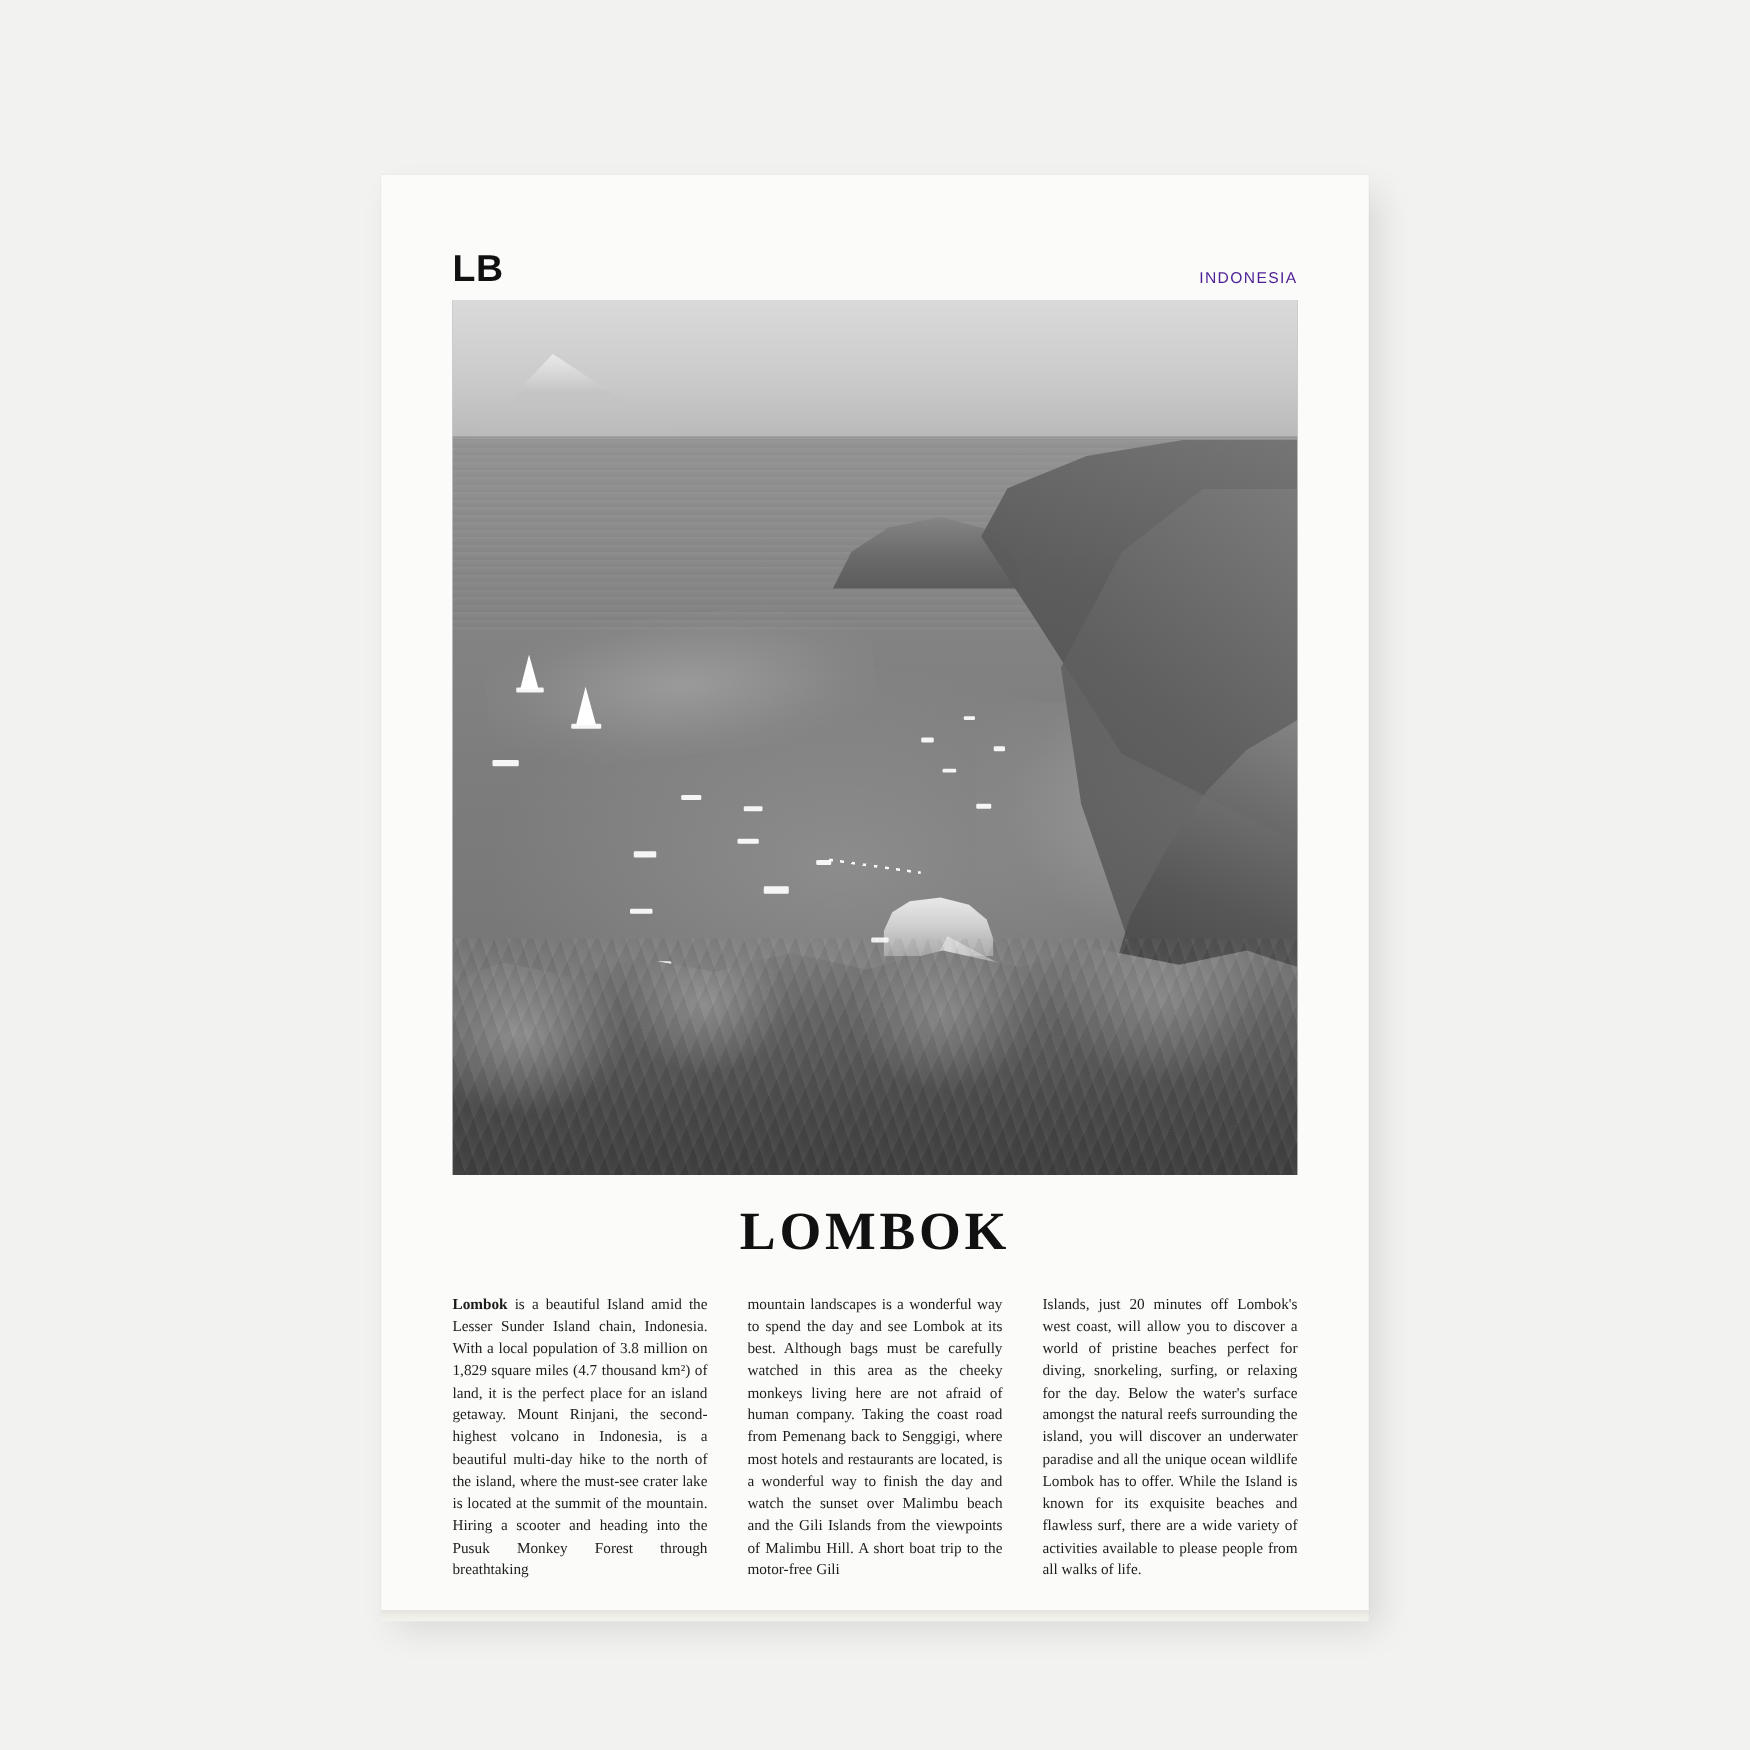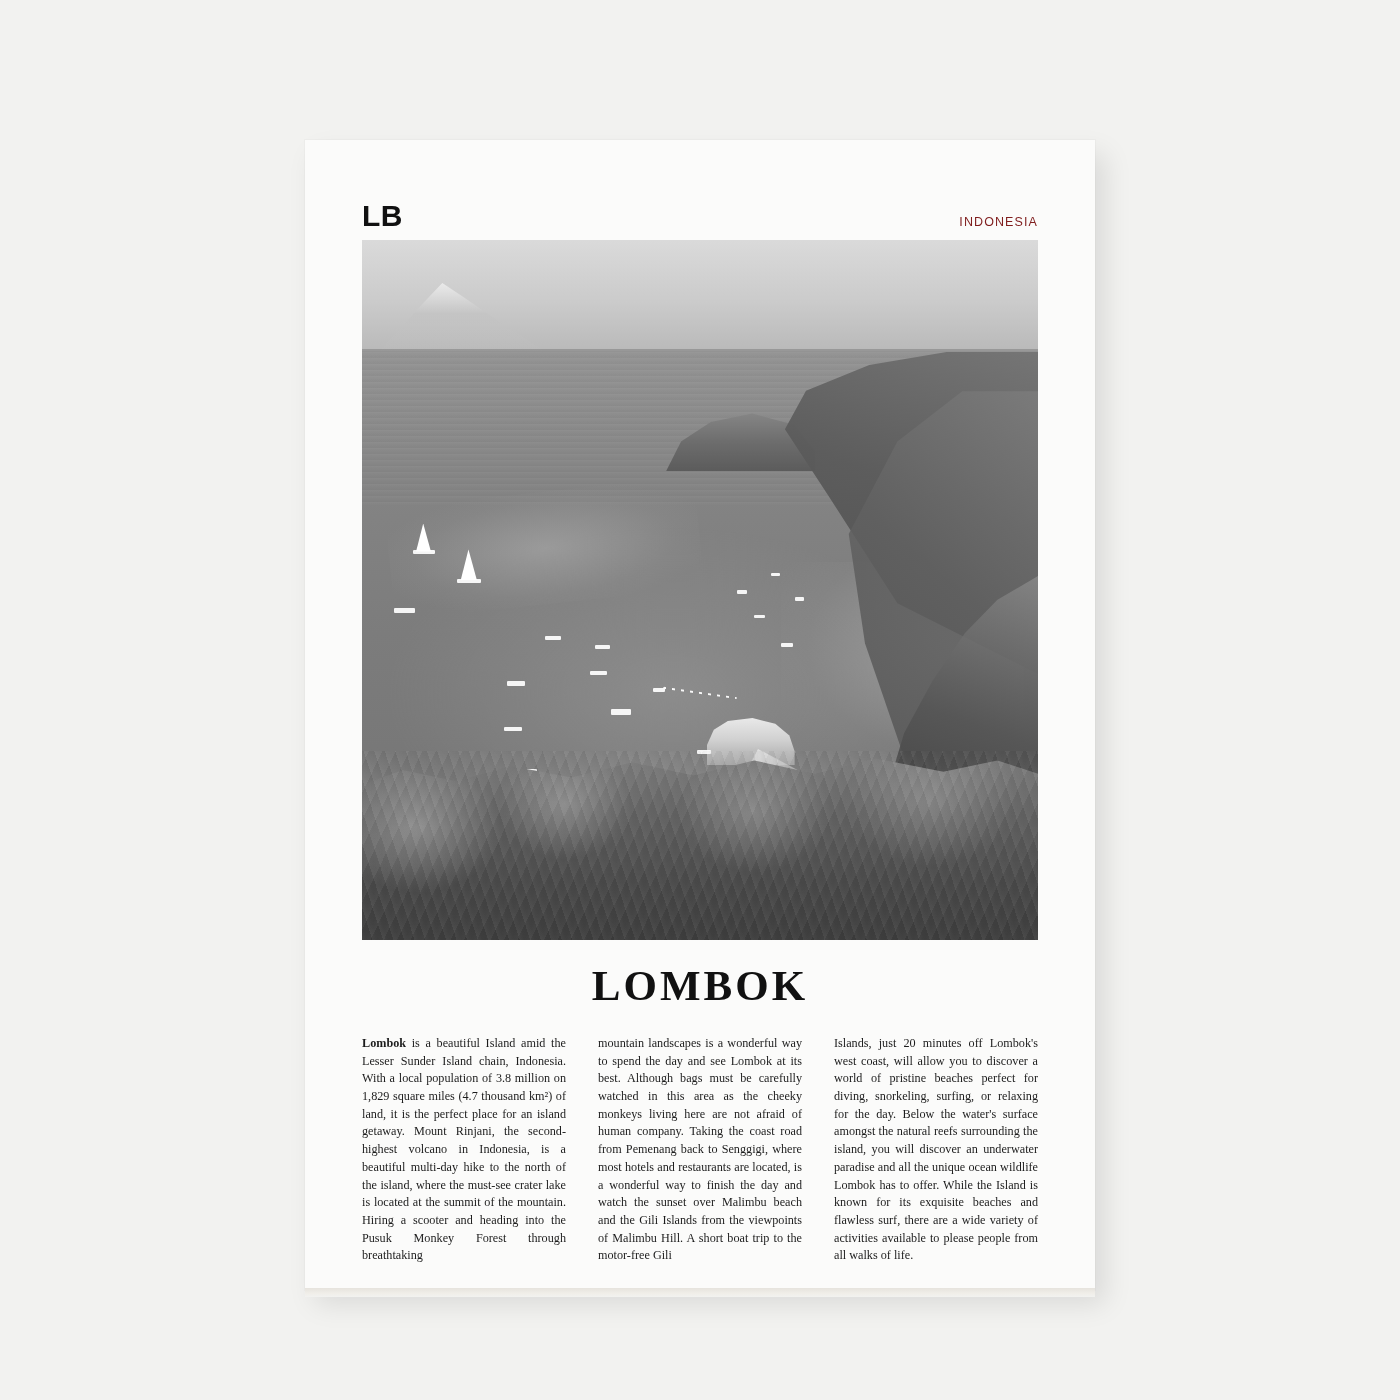--- a/index.html
+++ b/index.html
@@ -60,21 +60,21 @@
     font-weight: bold;
     font-size: 30px;
     letter-spacing: 0.5px;
     color: #111;
     line-height: 1;
   }
   .country {
     font-family: "Liberation Sans", sans-serif;
     font-size: 12.5px;
     letter-spacing: 1.1px;
-    color: #7f1d1d;
+    color: #4c1d95;
     line-height: 1;
     padding-bottom: 3px;
   }
 
   
   .photo-wrap {
     margin-top: 9px;
     width: 100%;
     height: 700px;
     position: relative;

